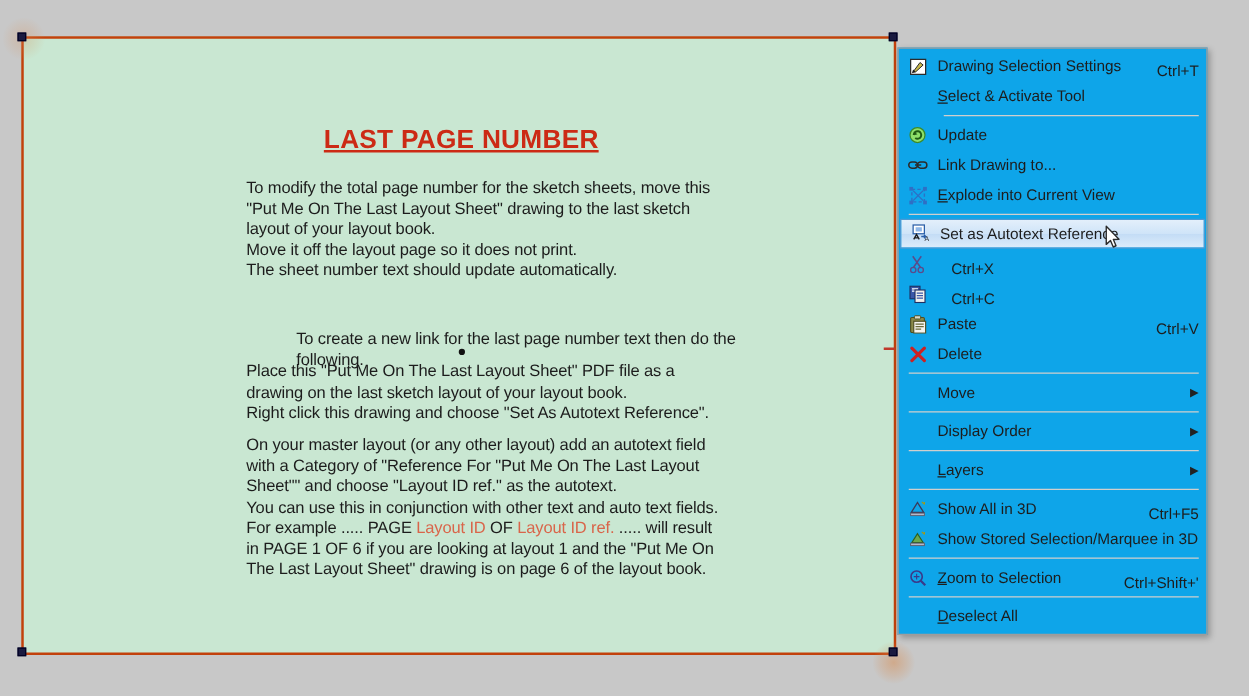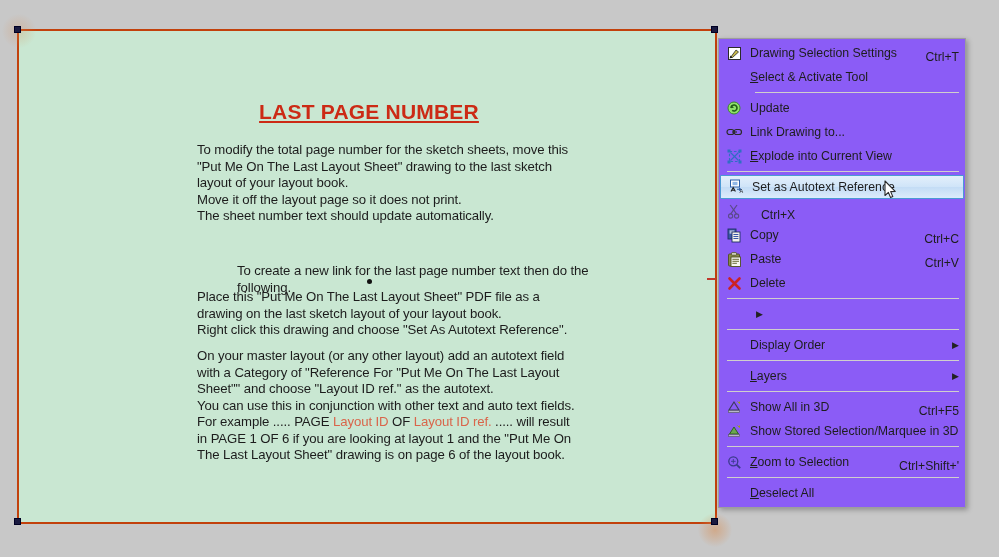--- a/index.html
+++ b/index.html
@@ -111,21 +111,21 @@
     border-radius: 50%;
     background: #111;
   }
 
   
   #context-menu {
     position: absolute;
     left: 718px;
     top: 38px;
     width: 248px;
-    background: #8b5cf6;
+    background: #0ea5e9;
     border: 1px solid #9d9d9d;
     box-shadow: 2px 2px 5px rgba(0,0,0,0.28);
     padding: 2px 0 2px 0;
     font-size: 12.3px;
     color: #1d1d1d;
     z-index: 10;
     box-sizing: border-box;
   }
   .menu-item {
     position: relative;
@@ -329,21 +329,20 @@
         <svg class="ico" width="15" height="15" viewBox="0 0 15 15">
           <rect x="1" y="1" width="8" height="10" fill="#3a58a8" stroke="#1e2f63" stroke-width=".9"></rect>
           <rect x="2.6" y="2.6" width="4.8" height="1" fill="#fff"></rect>
           <rect x="2.6" y="4.4" width="4.8" height="1" fill="#fff"></rect>
           <rect x="5" y="4" width="8" height="10" fill="#f2f1ec" stroke="#1e2f63" stroke-width=".9"></rect>
           <rect x="6.4" y="6" width="5" height="1" fill="#3a58a8"></rect>
           <rect x="6.4" y="8" width="5" height="1" fill="#3a58a8"></rect>
           <rect x="6.4" y="10" width="5" height="1" fill="#3a58a8"></rect>
         </svg>
       </span>
-      <span class="mi-label">Copy</span>
       <span class="mi-accel">Ctrl+C</span>
     </div>
 
     <div class="menu-item">
       <span class="mi-icon">
         <svg class="ico" width="15" height="15" viewBox="0 0 15 15">
           <rect x="1.5" y="2" width="11" height="12" rx="1" fill="#8a8a4a" stroke="#4e4e22" stroke-width=".9"></rect>
           <rect x="4.5" y="0.6" width="5" height="2.6" rx=".6" fill="#d9d9c8" stroke="#4e4e22" stroke-width=".8"></rect>
           <rect x="4" y="5" width="9.5" height="9.5" fill="#f5f4ef" stroke="#4e4e22" stroke-width=".9"></rect>
           <rect x="5.4" y="6.8" width="6.6" height="1" fill="#6b6b3a"></rect>
@@ -362,20 +361,21 @@
           <line x1="12.5" y1="2.5" x2="2.5" y2="12.5" stroke="#cc2222" stroke-width="2.6" stroke-linecap="round"></line>
         </svg>
       </span>
       <span class="mi-label">Delete</span>
     </div>
 
     <div class="menu-sep full"></div>
 
     <div class="menu-item">
       <span class="mi-icon"></span>
+      <span class="mi-label">Move</span>
       <span class="mi-arrow">▶</span>
     </div>
 
     <div class="menu-sep full"></div>
 
     <div class="menu-item">
       <span class="mi-icon"></span>
       <span class="mi-label">Display Order</span>
       <span class="mi-arrow">▶</span>
     </div>

